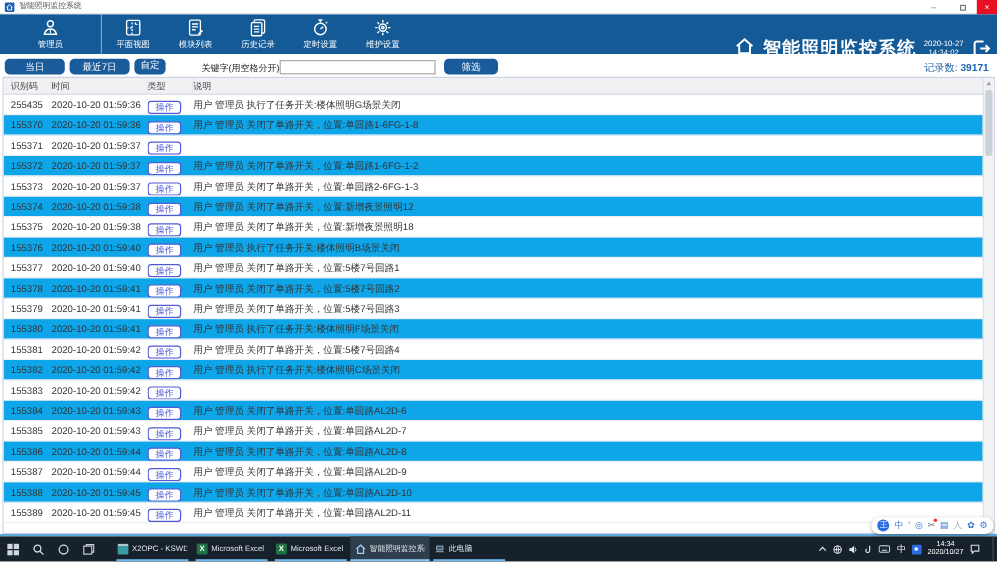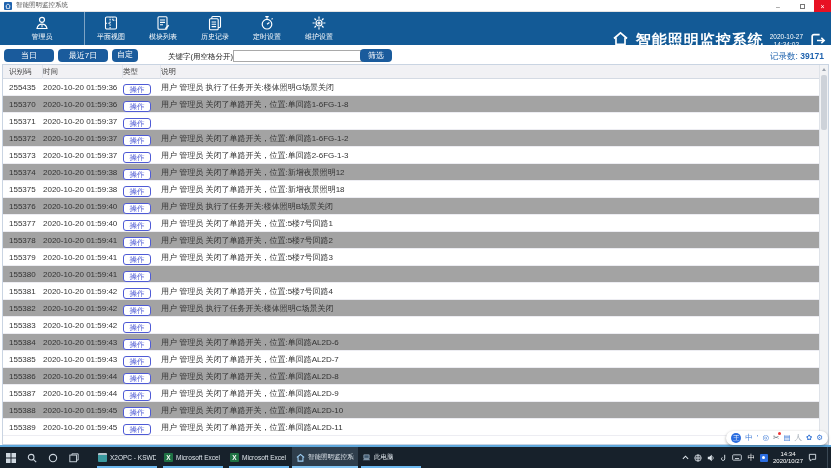--- a/index.html
+++ b/index.html
@@ -28,32 +28,32 @@
   .logout{cursor:pointer;display:flex;align-items:center;}
 
   
   .toolbar{position:absolute;left:0;top:45px;width:831px;height:19px;background:#fff;}
   .tbtn{position:absolute;top:4px;height:13px;background:#1a5b9c;color:#fff;border:none;border-radius:4px;font-size:8px;line-height:12px;text-align:center;cursor:pointer;padding:0;}
   .tbtn.b1{left:4px;width:50px;}
   .tbtn.b2{left:58px;width:50px;}
   .tbtn.b3{left:112px;width:26px;}
   .kw-label{position:absolute;left:168px;top:7px;font-size:7.5px;color:#222;}
   .kw-input{position:absolute;left:233px;top:5px;width:130px;height:12px;border:1px solid #a9a9a9;font-size:8px;padding:0 2px;}
-  .tbtn.filter{left:360px;width:32px;}
+  .tbtn.filter{left:370px;width:45px;}
   .reccount{position:absolute;right:7px;top:6px;font-size:8.5px;color:#1f63ae;}
   .reccount b{font-weight:bold;}
 
   
   .tablewrap{position:absolute;left:2px;top:64px;width:827px;height:381px;border:1px solid #c9d4e2;background:#fff;}
   .thead{display:grid;grid-template-columns:34px 80px 38px 1fr;height:14px;line-height:14px;background:#f1f1f4;border-bottom:1px solid #d4dae3;padding-left:6px;font-size:7.5px;color:#444;}
   .thead .hcell{border-right:1px solid #e2e5ec;padding-right:2px;}
   .thead .hcell:last-child{border-right:none;}
   .tbody{position:absolute;left:0;top:14px;right:9px;bottom:0;overflow:hidden;}
   .trow{display:grid;grid-template-columns:34px 80px 38px 1fr;height:17px;line-height:17px;padding-left:6px;border-bottom:1px solid #ededf2;font-size:8px;color:#333;background:#fff;}
-  .trow.alt{background:#a3a3a3;}
+  .trow.alt{background:#0ea5e9;}
   .cell{white-space:nowrap;overflow:hidden;}
   .cell.type{display:flex;align-items:flex-end;}
   .op-btn{width:28px;height:11px;border:1px solid #4f5bd5;border-radius:3px;background:#fff;color:#4f5bd5;font-size:7.5px;line-height:9px;padding:0;cursor:pointer;}
   .vscroll{position:absolute;right:0;top:0;bottom:0;width:9px;background:#f1f2f4;border-left:1px solid #dfe3e9;}
   .varrow{position:absolute;left:0;width:8px;height:9px;display:flex;align-items:center;justify-content:center;cursor:pointer;}
   .varrow.up{top:0;}
   .varrow.down{bottom:0;}
   .tri-up{width:0;height:0;border-left:2.5px solid transparent;border-right:2.5px solid transparent;border-bottom:3.5px solid #9aa2ad;}
   .tri-down{width:0;height:0;border-left:2.5px solid transparent;border-right:2.5px solid transparent;border-top:3.5px solid #9aa2ad;}
   .vthumb{position:absolute;left:1px;top:10px;width:6px;height:55px;background:#cdd2d9;border-radius:2px;cursor:grab;}
@@ -295,20 +295,21 @@
             <button class="op-btn">操作</button>
           </div>
           <div class="cell desc">用户 管理员 关闭了单路开关，位置:5楼7号回路3</div>
         </div>
         <div class="trow alt">
           <div class="cell id">155380</div>
           <div class="cell time">2020-10-20 01:59:41</div>
           <div class="cell type">
             <button class="op-btn">操作</button>
           </div>
+          <div class="cell desc">用户 管理员 执行了任务开关:楼体照明F场景关闭</div>
         </div>
         <div class="trow">
           <div class="cell id">155381</div>
           <div class="cell time">2020-10-20 01:59:42</div>
           <div class="cell type">
             <button class="op-btn">操作</button>
           </div>
           <div class="cell desc">用户 管理员 关闭了单路开关，位置:5楼7号回路4</div>
         </div>
         <div class="trow alt">

